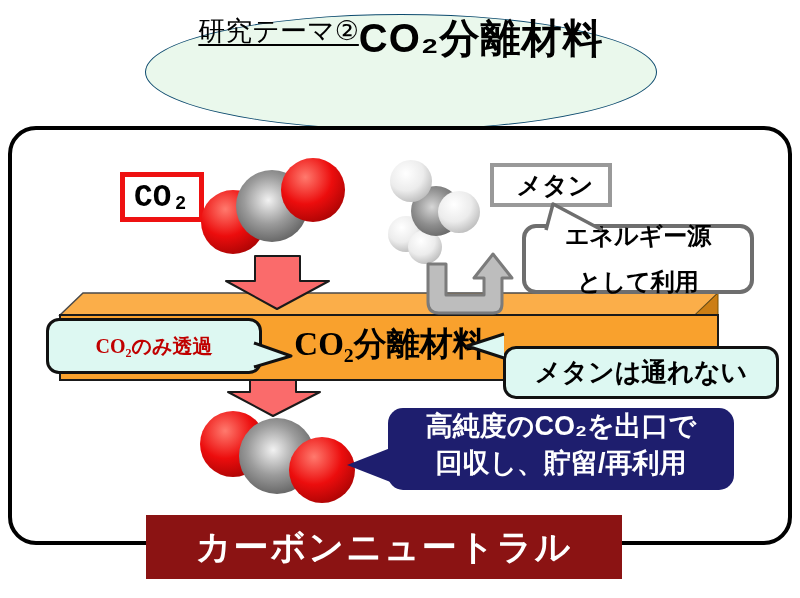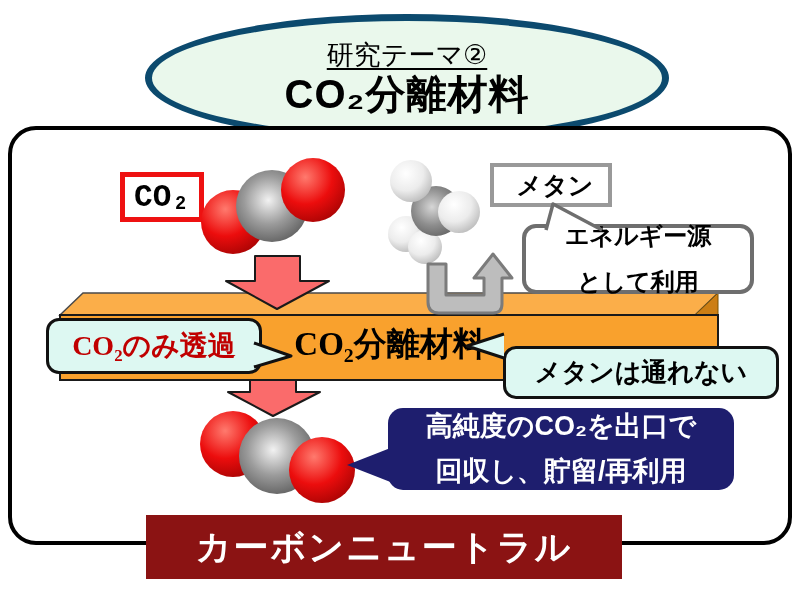--- a/index.html
+++ b/index.html
@@ -1,22 +1,22 @@
 <!DOCTYPE html>
 <html style="--ellipse_fill: #EAF8EC; --membrane_front: #F9A12D; --membrane_top: #FBAE49; --membrane_edge: #CC7E14; --arrow_red: #FA6B6B; --uturn_gray: #BDBDBD; --note_cyan: #DDF8F2; --permeate_text: #C00000; --recovery_fill: #1E1E6E; --banner_fill: #8B1313;"><head>
 <meta charset="utf-8">
 <style>
   html,body{margin:0;padding:0;background:#ffffff;}
   .page{position:relative;width:800px;height:598px;background:#fff;overflow:hidden;
         font-family:"Liberation Sans","DejaVu Sans",sans-serif;}
 
   
   .title-ellipse{position:absolute;left:145px;top:14px;width:510px;height:114px;
-    background:var(--ellipse_fill);border:7px solid #0c4a6e;border-radius:50%;
-    display:flex;flex-direction:column;align-items:center;justify-content:center;z-index:1;}
+    background:var(--ellipse_fill);border:1px solid #0c4a6e;border-radius:50%;
+    display:flex;flex-direction:row;justify-content:center;z-index:1;}
   .theme-label{font-size:27px;color:#000;text-decoration:underline;text-underline-offset:4px;line-height:32px;}
   .main-title{font-size:40px;font-weight:bold;color:#000;line-height:46px;letter-spacing:1px;}
 
   
   .container-box{position:absolute;left:8px;top:126px;width:776px;height:411px;
     background:#fff;border:4px solid #000;border-radius:28px;z-index:2;}
 
   
   .co2-tag{position:absolute;left:120px;top:172px;width:74px;height:40px;
     background:#fff;border:5px solid #ee1111;z-index:5;
@@ -51,28 +51,28 @@
     font-size:24px;font-weight:bold;color:#000;line-height:30px;gap:16px;}
 
   
   .membrane-label{position:absolute;left:230px;top:322px;width:320px;z-index:6;
     text-align:center;font-size:33px;font-weight:bold;color:#000;
     font-family:"Liberation Serif","DejaVu Serif",serif;}
 
   
   .note{position:absolute;background:var(--note_cyan);border:3px solid #111;border-radius:13px;z-index:6;
     display:flex;align-items:center;justify-content:center;font-weight:bold;}
-  .note-permeate{left:46px;top:318px;width:210px;height:50px;font-size:28px;color:var(--permeate_text);
+  .note-permeate{left:46px;top:318px;width:210px;height:50px;font-size:20px;color:var(--permeate_text);
     font-family:"Liberation Serif","DejaVu Serif",serif;}
   .note-blocked{left:503px;top:320px;width:270px;height:47px;font-size:26px;color:#000;margin-top:26px;}
 
   
   .recovery-bubble{position:absolute;left:388px;top:408px;width:346px;height:82px;
     background:var(--recovery_fill);border-radius:15px;z-index:5;
-    display:flex;flex-direction:column;align-items:center;justify-content:space-between;
+    display:flex;flex-direction:column;align-items:center;justify-content:flex-start;
     font-size:27px;font-weight:bold;color:#fff;line-height:37px;}
 
   
   .banner{position:absolute;left:146px;top:515px;width:476px;height:64px;
     background:var(--banner_fill);z-index:6;
     display:flex;align-items:center;justify-content:center;
     font-size:35px;font-weight:bold;color:#fff;letter-spacing:2px;}
 </style>
 </head>
 <body>

